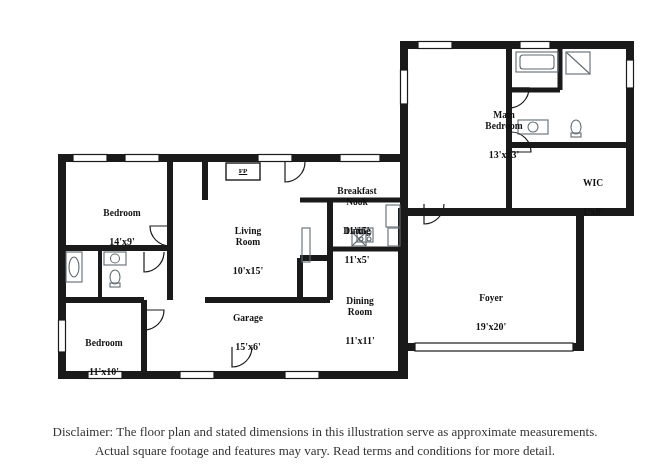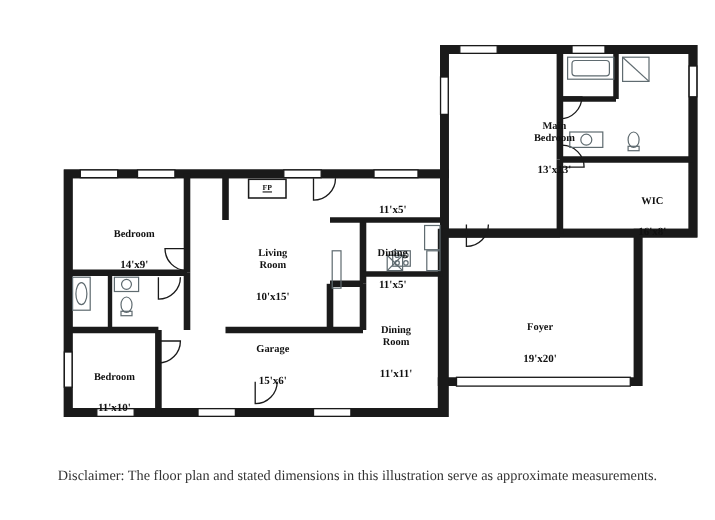--- a/index.html
+++ b/index.html
@@ -195,21 +195,21 @@
 </svg>
 
 <div class="room-label" style="left:459px; top:92px; width:90px;">
   <span class="nm">Main
 Bedroom</span>
   <span class="dim">13'x13'</span>
 </div>
 
 <div class="room-label" style="left:556px; top:160px; width:74px;">
   <span class="nm">WIC</span>
-  <span class="dim">16'x8'</span>
+  <span class="dim">1'x8'</span>
 </div>
 
 <div class="room-label" style="left:78px; top:190px; width:88px;">
   <span class="nm">Bedroom</span>
   <span class="dim">14'x9'</span>
 </div>
 
 <div class="room-label" style="left:64px; top:320px; width:80px;">
   <span class="nm">Bedroom</span>
   <span class="dim">11'x10'</span>
@@ -220,20 +220,22 @@
 Room</span>
   <span class="dim">10'x15'</span>
 </div>
 
 <div class="room-label" style="left:208px; top:295px; width:80px;">
   <span class="nm">Garage</span>
   <span class="dim">15'x6'</span>
 </div>
 
 <div class="room-label" style="left:315px; top:168px; width:84px;">
+  <span class="nm">Breakfast
+Nook</span>
   <span class="dim">11'x5'</span>
 </div>
 
 <div class="room-label" style="left:320px; top:208px; width:74px;">
   <span class="nm">Dining</span>
   <span class="dim">11'x5'</span>
 </div>
 
 <div class="room-label" style="left:320px; top:278px; width:80px;">
   <span class="nm">Dining
@@ -243,13 +245,14 @@
 
 <div class="room-label" style="left:443px; top:275px; width:96px;">
   <span class="nm">Foyer</span>
   <span class="dim">19'x20'</span>
 </div>
 
 <div class="fp-label" style="left:226px; top:167px; width:34px;">FP</div>
 
 <div class="disclaimer">
   <span>Disclaimer: The floor plan and stated dimensions in this illustration serve as approximate measurements.</span>
+  <span>Actual square footage and features may vary. Read terms and conditions for more detail.</span>
 </div>
 
 </body></html>

